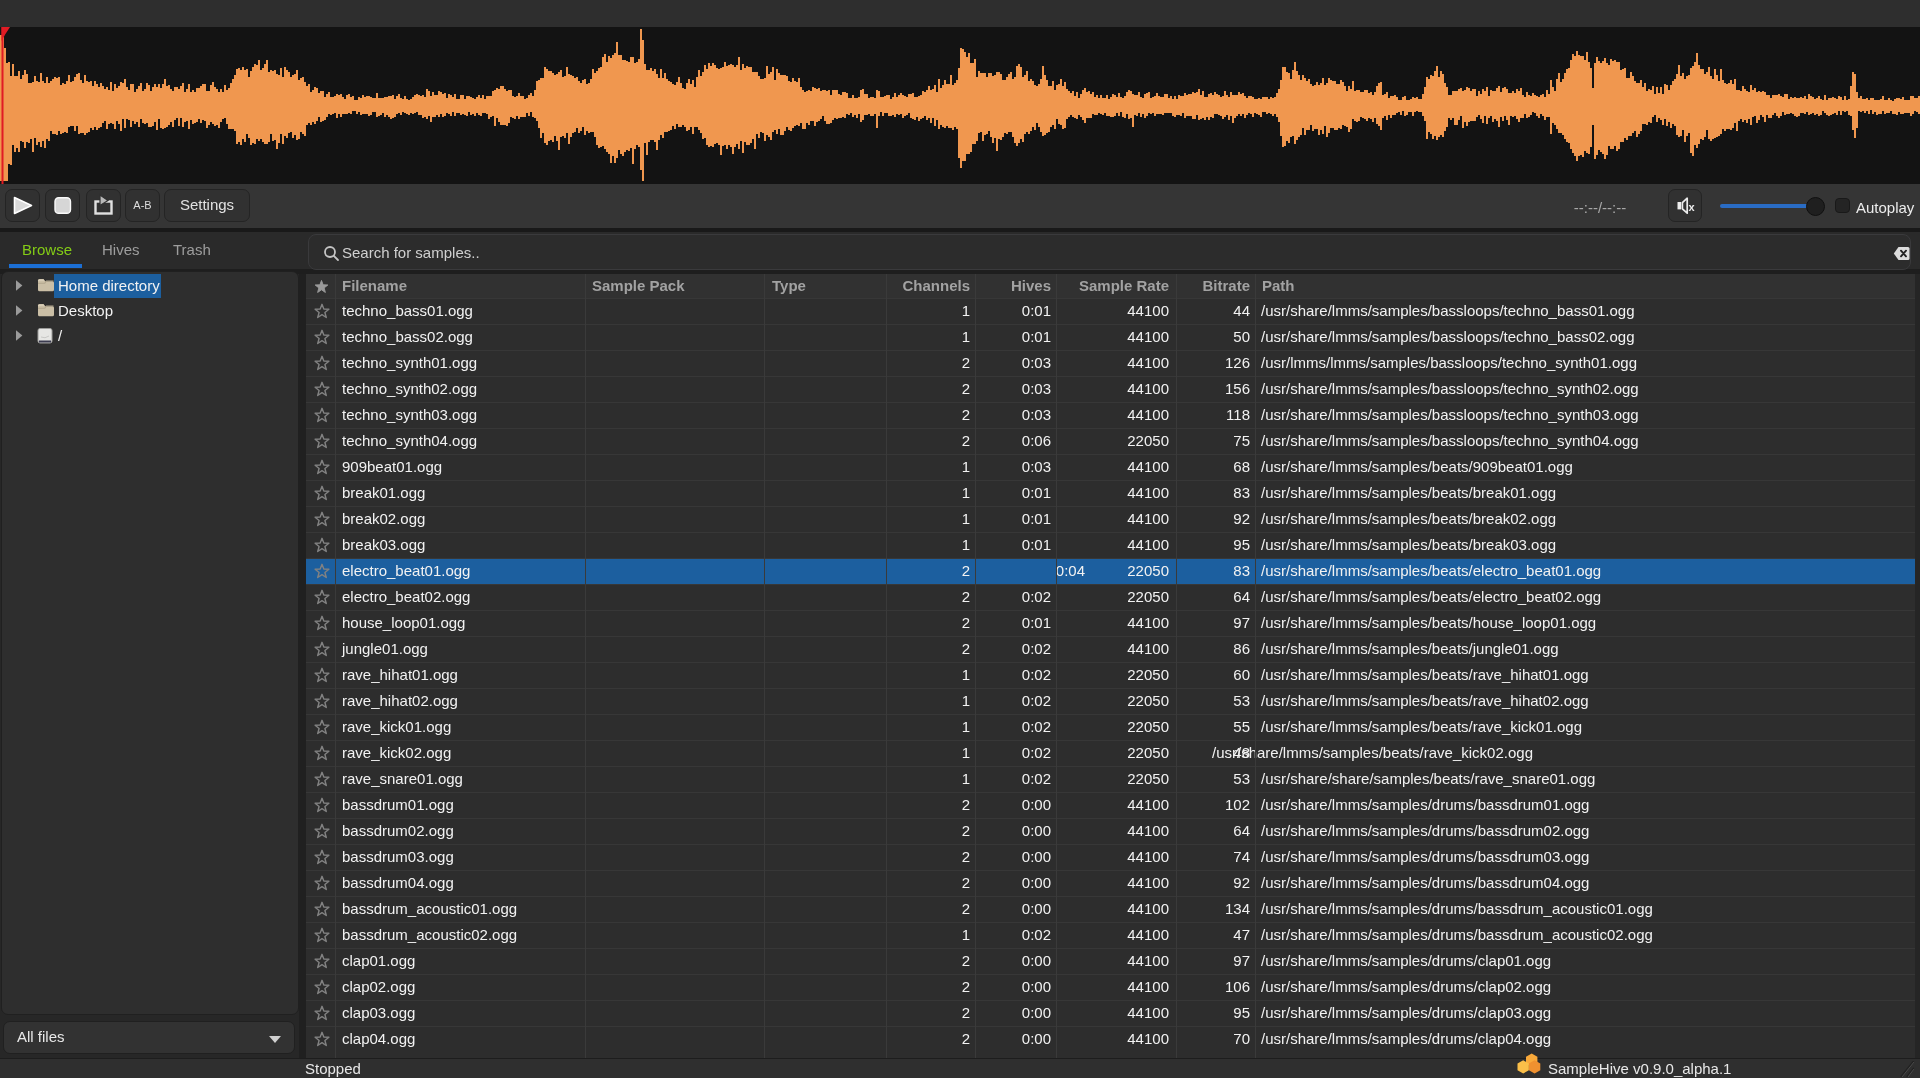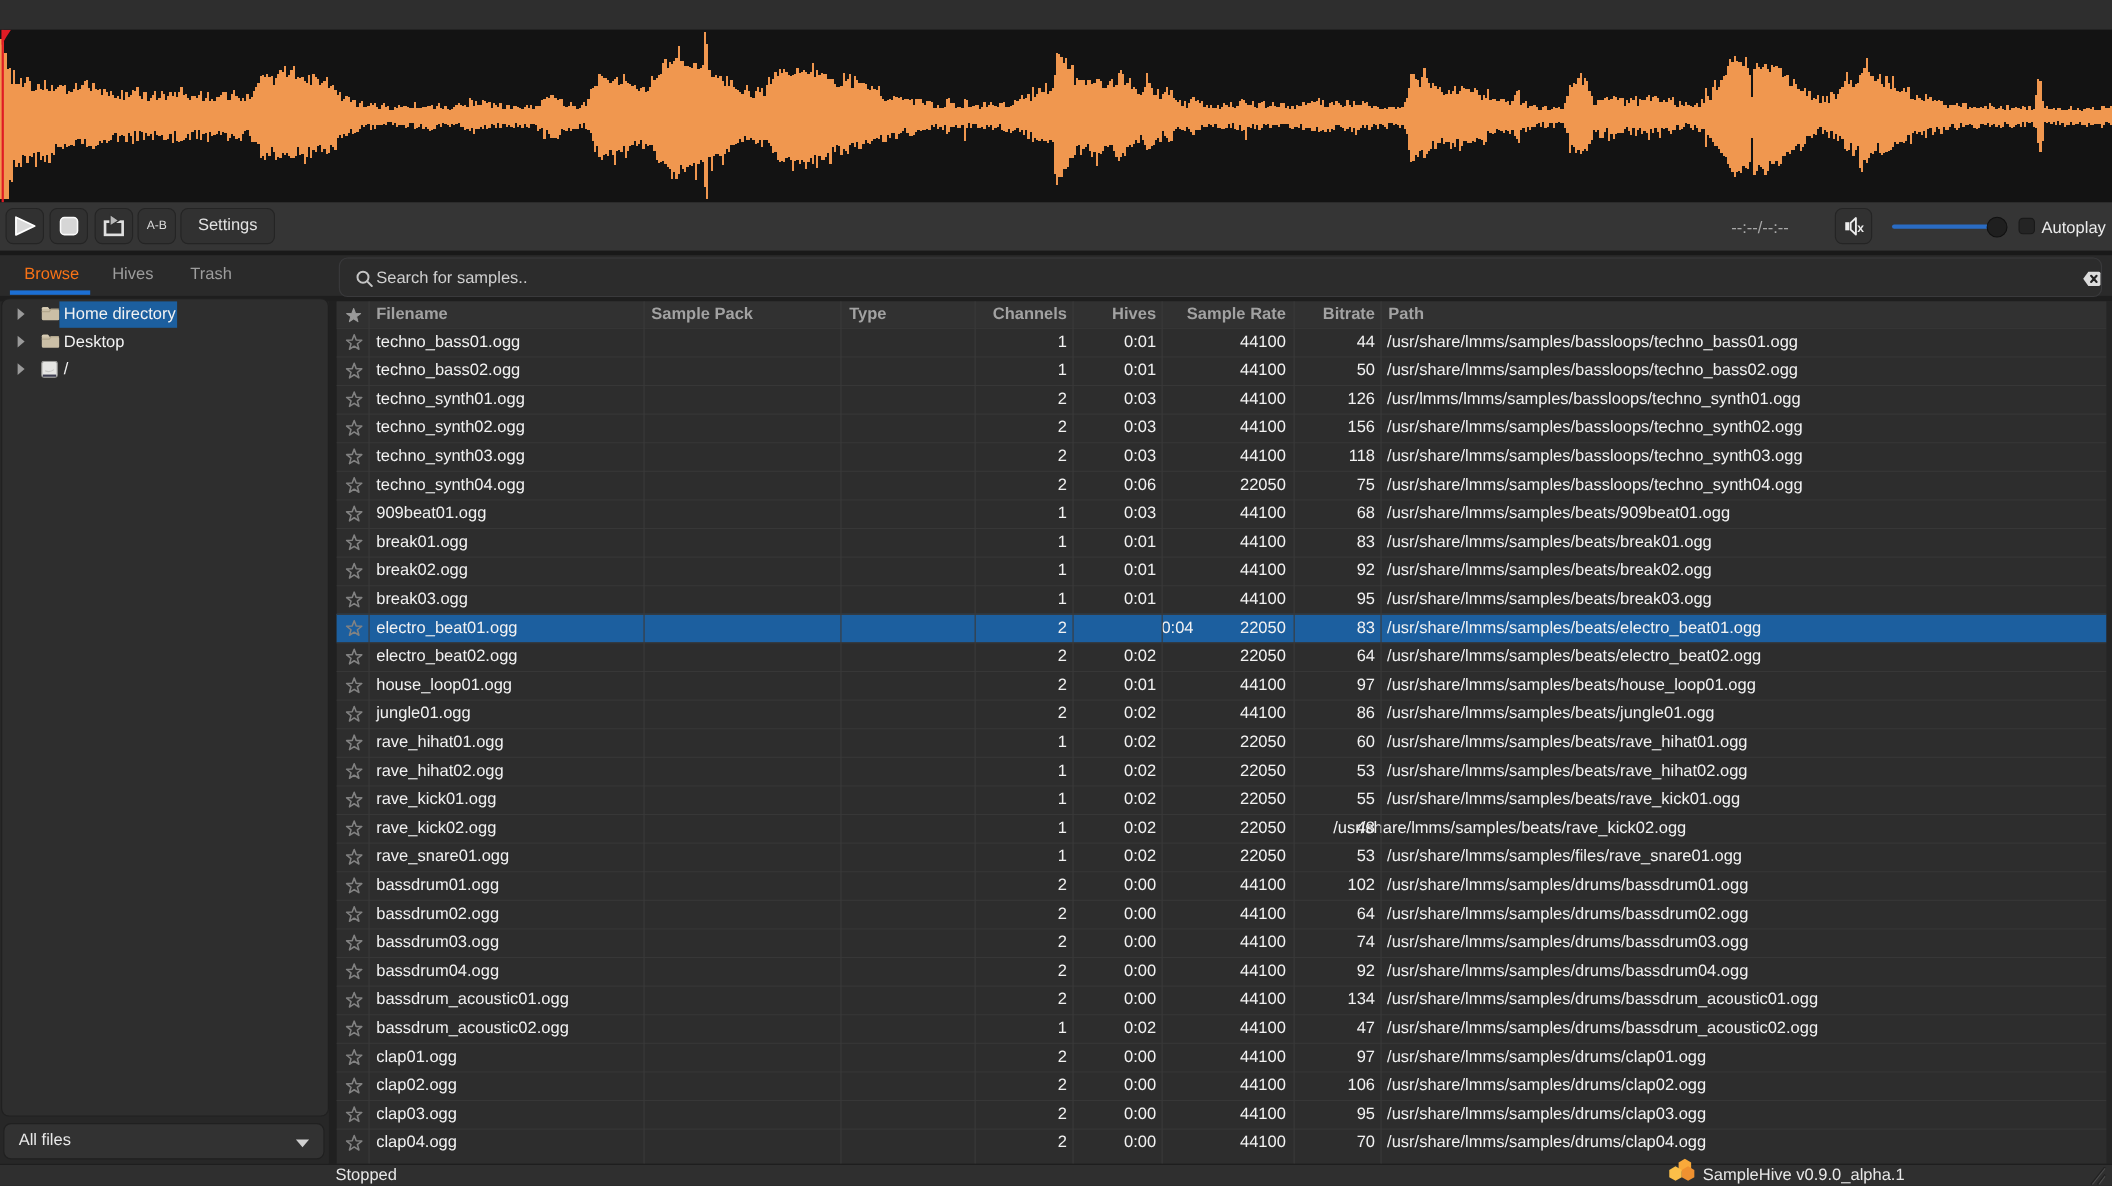--- a/index.html
+++ b/index.html
@@ -81,21 +81,21 @@
 </div>
 <div style="position:absolute;left:1720px;top:20px;width:88px;height:4px;background:#2a6cc4;border-radius:2px"></div>
 <div style="position:absolute;left:1806px;top:13px;width:19px;height:19px;border-radius:50%;background:#1f1f1f;border:1px solid #101010"></div>
 <div style="position:absolute;left:1835px;top:14px;width:15px;height:15px;border-radius:4px;background:#242424;border:1px solid #191919"></div>
 <div style="position:absolute;left:1856px;top:15px;color:#ececec;font-size:15px">Autoplay</div>
 </div>
 
 <div style="position:absolute;left:0;top:228px;width:1920px;height:46px;background:#2a2a2a"></div>
 <div style="position:absolute;left:0;top:228px;width:1920px;height:4px;background:#191919"></div>
 <div style="position:absolute;left:0;top:269px;width:1920px;height:5px;background:#1e1e1e"></div>
-<span class="tablbl" style="left:22px;color:#f97316">Browse</span>
+<span class="tablbl" style="left:22px;color:#84cc16">Browse</span>
 <span class="tablbl" style="left:102px">Hives</span>
 <span class="tablbl" style="left:173px">Trash</span>
 <div style="position:absolute;left:9px;top:264px;width:73px;height:4px;background:#1c6fd4"></div>
 
 <div id="treepanel">
 <div style="position:absolute;left:52px;top:2px;width:107px;height:24px;background:#1c5f9f"></div>
 <svg style="position:absolute;left:13px;top:7px" width="8" height="13" viewBox="0 0 8 13">
 <path d="M1 1.2 L7.4 6.5 L1 11.8 Z" fill="#9a9a9a"></path>
     </svg>
 <svg style="position:absolute;left:35px;top:5px" width="17" height="16" viewBox="0 0 17 16">
@@ -358,21 +358,21 @@
 </div>
 <div class="row" style="top:766px">
 <svg class="st" style="left:7px" width="18" height="18" viewBox="0 0 18 18">
       <polygon points="9.0,2.3 10.8,7.1 15.9,7.3 11.9,10.5 13.3,15.5 9.0,12.7 4.7,15.5 6.1,10.5 2.1,7.3 7.2,7.1" fill="none" stroke="#828282" stroke-width="1.4" stroke-linejoin="round"></polygon>
     </svg>
 <div class="c" style="left:36px">rave_snare01.ogg</div>
 <div class="c r" style="left:580px;width:84px">1</div>
 <div class="c r" style="left:669px;width:76px">0:02</div>
 <div class="c r" style="left:750px;width:113px">22050</div>
 <div class="c r" style="left:870px;width:74px">53</div>
-<div class="c" style="left:955px">/usr/share/lmms/samples/files/rave_snare01.ogg</div>
+<div class="c" style="left:955px">/usr/share/share/samples/beats/rave_snare01.ogg</div>
 </div>
 <div class="row" style="top:792px">
 <svg class="st" style="left:7px" width="18" height="18" viewBox="0 0 18 18">
       <polygon points="9.0,2.3 10.8,7.1 15.9,7.3 11.9,10.5 13.3,15.5 9.0,12.7 4.7,15.5 6.1,10.5 2.1,7.3 7.2,7.1" fill="none" stroke="#828282" stroke-width="1.4" stroke-linejoin="round"></polygon>
     </svg>
 <div class="c" style="left:36px">bassdrum01.ogg</div>
 <div class="c r" style="left:580px;width:84px">2</div>
 <div class="c r" style="left:669px;width:76px">0:00</div>
 <div class="c r" style="left:750px;width:113px">44100</div>
 <div class="c r" style="left:870px;width:74px">102</div>

